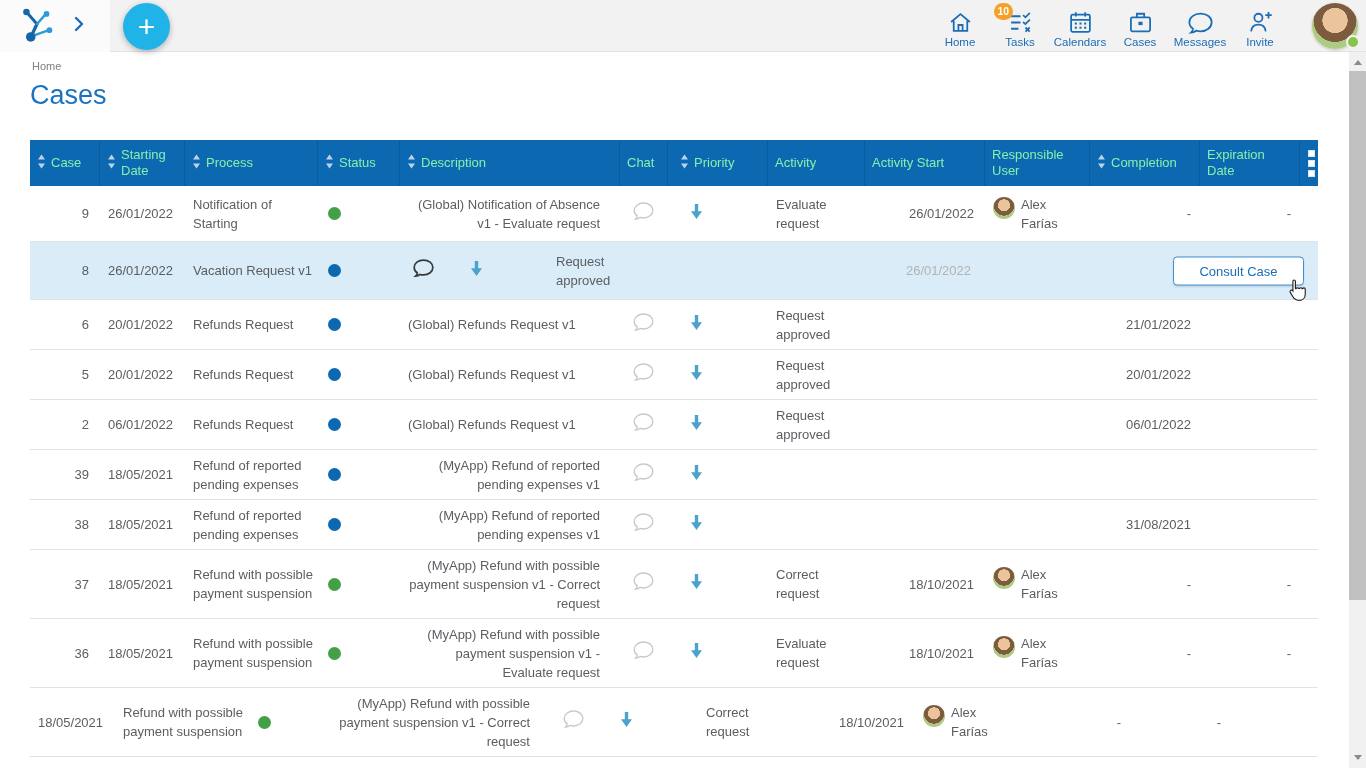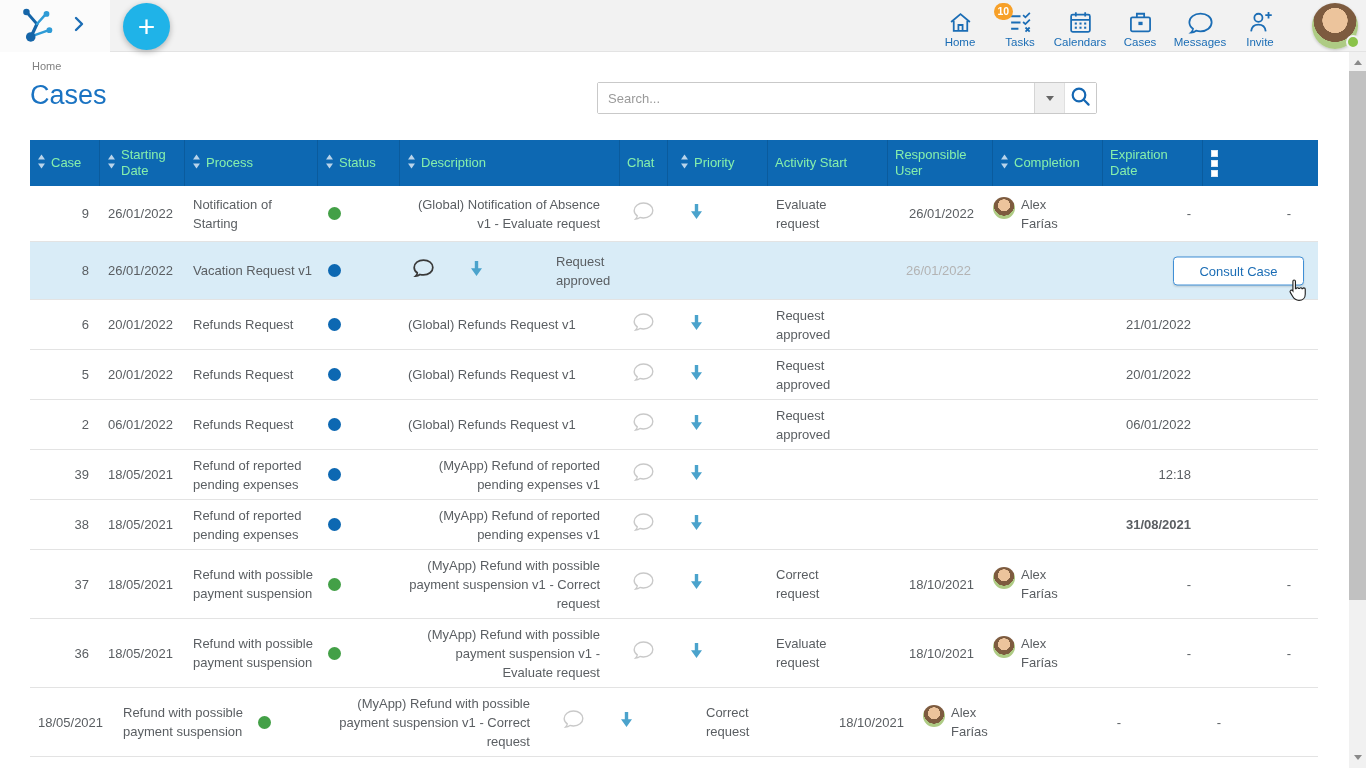--- a/index.html
+++ b/index.html
@@ -189,34 +189,20 @@
       </div>
     </div>
     <div class="avatar-lg">
       <span class="presence"></span>
     </div>
   </div>
 
   <div class="crumb">Home</div>
   <h1 class="page-title">Cases</h1>
 
-  <div class="search-group">
-    <input class="search-input" type="text" placeholder="Search..." style="">
-    <button class="search-caret">
-      <span class="caret-down"></span>
-    </button>
-    <button class="search-btn">
-      <span>
-        <svg width="21" height="21" viewBox="0 0 21 21" fill="none" stroke="#1467b3" stroke-width="2.2">
-          <circle cx="9" cy="9" r="6.3"></circle>
-            <path d="M13.8 13.8 18.6 18.6" stroke-linecap="round"></path>
-        </svg>
-      </span>
-    </button>
-  </div>
   <button class="btn-newcase">New Case</button>
   <button class="btn-situation">Situation</button>
 
   <div class="table">
     <div class="thead" id="thead">
         <div class="th" style="width: 70px;">
           <span><svg width="9" height="15" viewBox="0 0 9 15">
               <path d="M4.5 .5 8 5.5H1z" fill="#b9d4ea"></path>
               <path d="M4.5 14.5 1 9.5H8z" fill="#b9d4ea"></path>
             </svg></span>
@@ -253,20 +239,23 @@
         <div class="th" style="width: 48px;">
           <span>Chat</span>
         </div>
         <div class="th" style="width: 100px; padding-left: 12px;">
           <span><svg width="9" height="15" viewBox="0 0 9 15">
               <path d="M4.5 .5 8 5.5H1z" fill="#b9d4ea"></path>
               <path d="M4.5 14.5 1 9.5H8z" fill="#b9d4ea"></path>
             </svg></span>
           <span>Priority</span>
         </div>
+        <div class="th" style="width: 97px;">
+          <span>Activity</span>
+        </div>
         <div class="th" style="width: 120px;">
           <span>Activity Start</span>
         </div>
         <div class="th" style="width: 105px;">
           <span>Responsible User</span>
         </div>
         <div class="th" style="width: 110px;">
           <span><svg width="9" height="15" viewBox="0 0 9 15">
               <path d="M4.5 .5 8 5.5H1z" fill="#b9d4ea"></path>
               <path d="M4.5 14.5 1 9.5H8z" fill="#b9d4ea"></path>
@@ -473,23 +462,20 @@
           <div class="td c-priority" style="width: 100px;">
             <span><svg width="11" height="15" viewBox="0 0 11 15">
                 <path d="M3.8 0h3.4v7.2H11L5.5 15 0 7.2h3.8z" fill="#4ba3cc"></path>
               </svg></span>
           </div>
           <div class="td " style="width: 97px;">
             <span></span>
           </div>
           <div class="td c-astart" style="width: 120px;"></div>
           <div class="td " style="width: 105px;"></div>
-          <div class="td c-completion" style="width: 110px;">
-            <span>12:18</span>
-          </div>
           <div class="td c-expiration" style="width: 100px;"></div>
           <div class="td " style="width: 18px;"></div>
         </div>
         <div class="tr" style="height: 50px;">
           <div class="td c-case" style="width: 70px;">38</div>
           <div class="td " style="width: 85px;">18/05/2021</div>
           <div class="td " style="width: 133px;">
             <span>Refund of reported pending expenses</span>
           </div>
           <div class="td c-status" style="width: 82px;">
@@ -506,21 +492,21 @@
           <div class="td c-priority" style="width: 100px;">
             <span><svg width="11" height="15" viewBox="0 0 11 15">
                 <path d="M3.8 0h3.4v7.2H11L5.5 15 0 7.2h3.8z" fill="#4ba3cc"></path>
               </svg></span>
           </div>
           <div class="td " style="width: 97px;">
             <span></span>
           </div>
           <div class="td c-astart" style="width: 120px;"></div>
           <div class="td " style="width: 105px;"></div>
-          <div class="td c-completion" style="width: 110px; font-weight: bold;">
+          <div class="td c-completion" style="width: 110px;">
             <span>31/08/2021</span>
           </div>
           <div class="td c-expiration" style="width: 100px;"></div>
           <div class="td " style="width: 18px;"></div>
         </div>
         <div class="tr" style="height: 69px;">
           <div class="td c-case" style="width: 70px;">37</div>
           <div class="td " style="width: 85px;">18/05/2021</div>
           <div class="td " style="width: 133px;">
             <span>Refund with possible payment suspension</span>

